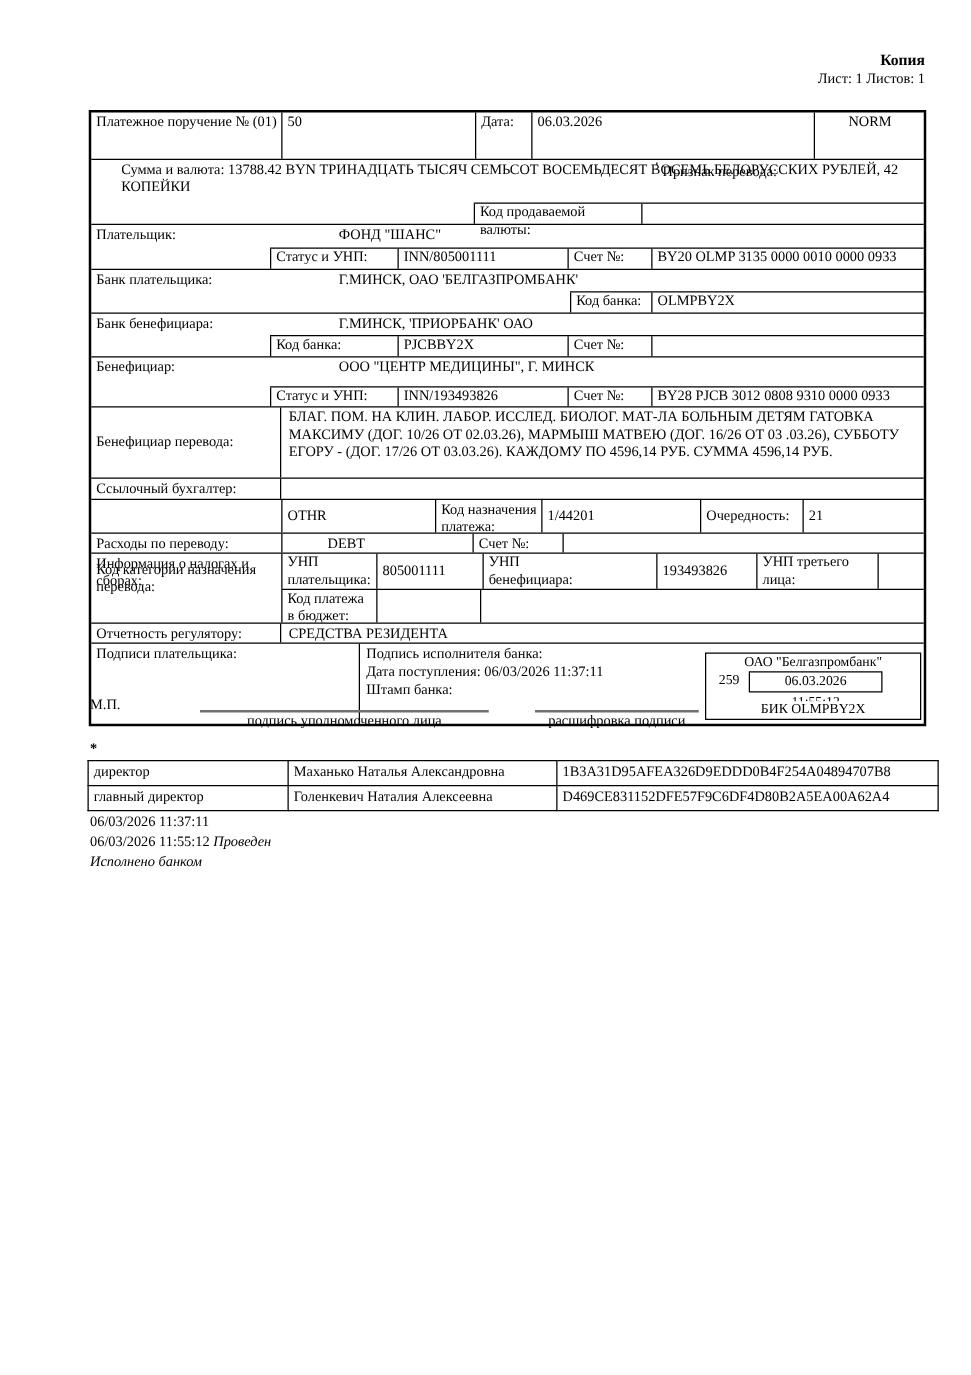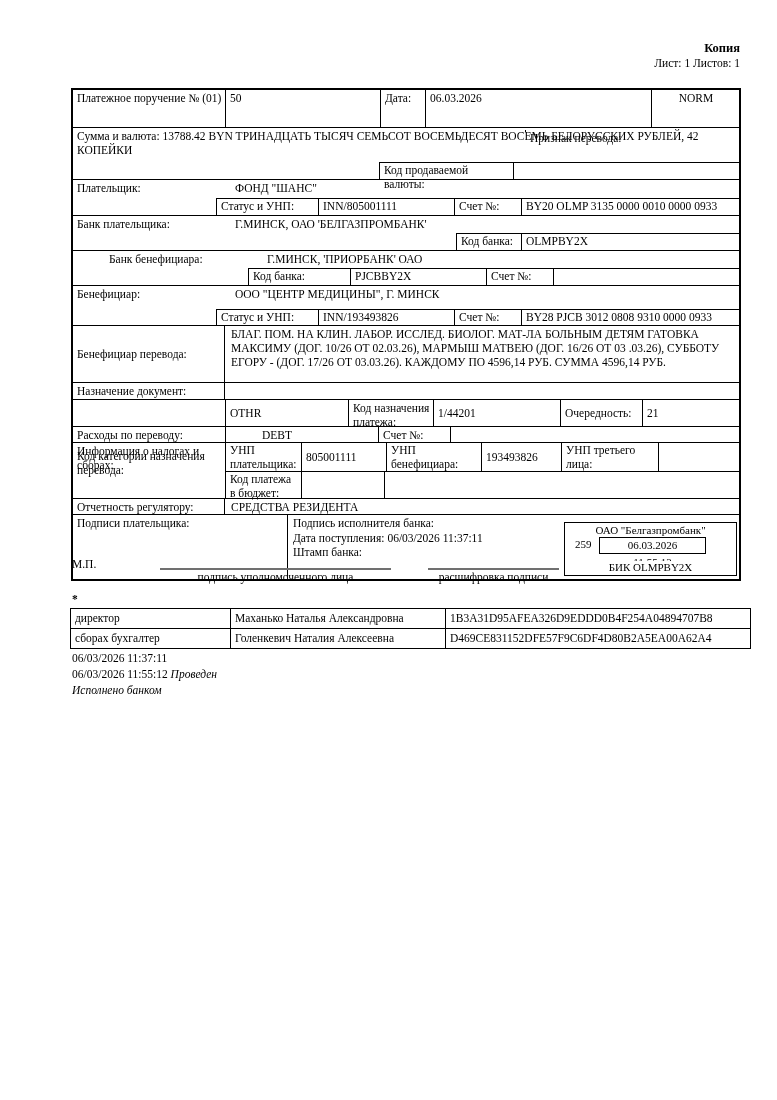--- a/index.html
+++ b/index.html
@@ -22,28 +22,28 @@
   .grow { flex:1 1 auto; }
 
   
   .c-title { width:152px; }
   .c-num { width:155px; }
   .c-datelbl { width:45px; }
   .c-dateval { width:100px; }
   .c-signlbl { width:126px;margin-top:40px; }
 
   
-  .amount-sec { height:52px; border-top:1px solid #000; position:relative; }
+  .amount-sec { height:52px; border-top:1px solid #000; position:relative;padding-left:20px; }
   .amount-text { padding:1px 6px 0 4px; }
   .sold-box { position:absolute; left:306px; bottom:0; right:0; height:17px; display:flex; border-top:1px solid #000; }
   .sold-lbl { width:134px; border-left:1px solid #000; padding:0 3px 0 4px; }
   .sold-val { flex:1; border-left:1px solid #000; padding:0 3px 0 4px; }
 
   
-  .party-a { display:flex; }
+  .party-a { display:flex;gap:36px; }
   .party-a .plabel { width:152px; padding:1px 3px 1px 4px; }
   .party-a .pvalue { padding:1px 3px 1px 10px; }
   .party-b { display:flex; }
   .sub { display:flex; border-top:1px solid #000; }
   .sub .scell { border-left:1px solid #000; padding:0 3px 0 4px; }
   .spacer143 { width:143px; }
   .spacer383 { width:383px; }
   .w102 { width:102px; } .w136 { width:136px; } .w67 { width:67px; } .w65 { width:65px; }
 
   .h18 { height:18px; } .h17 { height:17px; } .h16 { height:16px; }
@@ -140,21 +140,21 @@
     </div>
     <div class="party-b h17">
       <div class="spacer383"></div>
       <div class="sub grow">
         <div class="scell w65">Код банка:</div>
         <div class="scell grow">OLMPBY2X</div>
       </div>
     </div>
   </div>
 
-  <div class="row" style="display:block;padding-left:32px;">
+  <div class="row" style="display:block;">
     <div class="party-a h17">
       <div class="plabel">Банк бенефициара:</div>
       <div class="pvalue">Г.МИНСК, 'ПРИОРБАНК' ОАО</div>
     </div>
     <div class="party-b h17">
       <div class="spacer143"></div>
       <div class="sub grow">
         <div class="scell w102">Код банка:</div>
         <div class="scell w136">PJCBBY2X</div>
         <div class="scell w67">Счет №:</div>
@@ -178,21 +178,21 @@
       </div>
     </div>
   </div>
 
   <div class="row" style="height:57px;">
     <div class="lblcol" style="display:flex; align-items:center;">Бенефициар перевода:</div>
     <div class="valcol">БЛАГ.  ПОМ. НА КЛИН. ЛАБОР. ИССЛЕД. БИОЛОГ. МАТ-ЛА  БОЛЬНЫМ ДЕТЯМ ГАТОВКА МАКСИМУ  (ДОГ. 10/26 ОТ 02.03.26), МАРМЫШ МАТВЕЮ (ДОГ. 16/26 ОТ 03 .03.26),  СУББОТУ ЕГОРУ -  (ДОГ. 17/26 ОТ 03.03.26). КАЖДОМУ ПО 4596,14 РУБ. СУММА 4596,14 РУБ.</div>
   </div>
 
   <div class="row h17">
-    <div class="lblcol">Назначение документ:</div>
+    <div class="lblcol">Ссылочный бухгалтер:</div>
     <div class="valcol"></div>
   </div>
 
   <div class="row" style="height:27px;">
     <div class="lblcol" style="border-right:none;margin-top:48px;">Код категории назначения перевода:</div>
     <div class="cell bl w123" style="display:flex;align-items:center;">OTHR</div>
     <div class="cell bl w85">Код назначения платежа:</div>
     <div class="cell bl w127" style="display:flex;align-items:center;">1/44201</div>
     <div class="cell bl w82" style="display:flex;align-items:center;">Очередность:</div>
     <div class="cell bl grow" style="display:flex;align-items:center;">21</div>
@@ -205,21 +205,21 @@
     <div class="cell bl grow"></div>
   </div>
 
   <div class="row">
     <div class="lblcol" style="border-right:none;">Информация о налогах и сборах:</div>
     <div class="tax-body">
       <div class="tax-r" style="height:28px;">
         <div class="tax-c w76">УНП плательщика:</div>
         <div class="tax-c w85b" style="display:flex;align-items:center;">805001111</div>
         <div class="tax-c w95" style="display:flex;align-items:flex-end;">УНП бенефициара:</div>
-        <div class="tax-c w80" style="display:flex;align-items:center;">193493826</div>
+        <div class="tax-c w80" style="display:flex;align-items:center;margin-left:44px;">193493826</div>
         <div class="tax-c w97">УНП третьего лица:</div>
         <div class="tax-c grow"></div>
       </div>
       <div class="tax-r tax-r2" style="height:27px;">
         <div class="tax-c w76">Код платежа в бюджет:</div>
         <div class="tax-c w83"></div>
         <div class="tax-c grow"></div>
       </div>
     </div>
   </div>
@@ -258,21 +258,21 @@
 <div class="star">*</div>
 
 <table class="signers">
   <tbody>
       <tr>
     <td class="c1">директор</td>
     <td class="c2">Маханько Наталья Александровна</td>
     <td>1B3A31D95AFEA326D9EDDD0B4F254A04894707B8</td>
   </tr>
   <tr>
-    <td class="c1">сборах бухгалтер</td>
+    <td class="c1">главный директор</td>
     <td class="c2">Голенкевич Наталия Алексеевна</td>
     <td>D469CE831152DFE57F9C6DF4D80B2A5EA00A62A4</td>
   </tr>
 </tbody>
   </table>
 
 <div class="status">
   <div>06/03/2026 11:37:11</div>
   <div>
     <span>06/03/2026 11:55:12</span>

